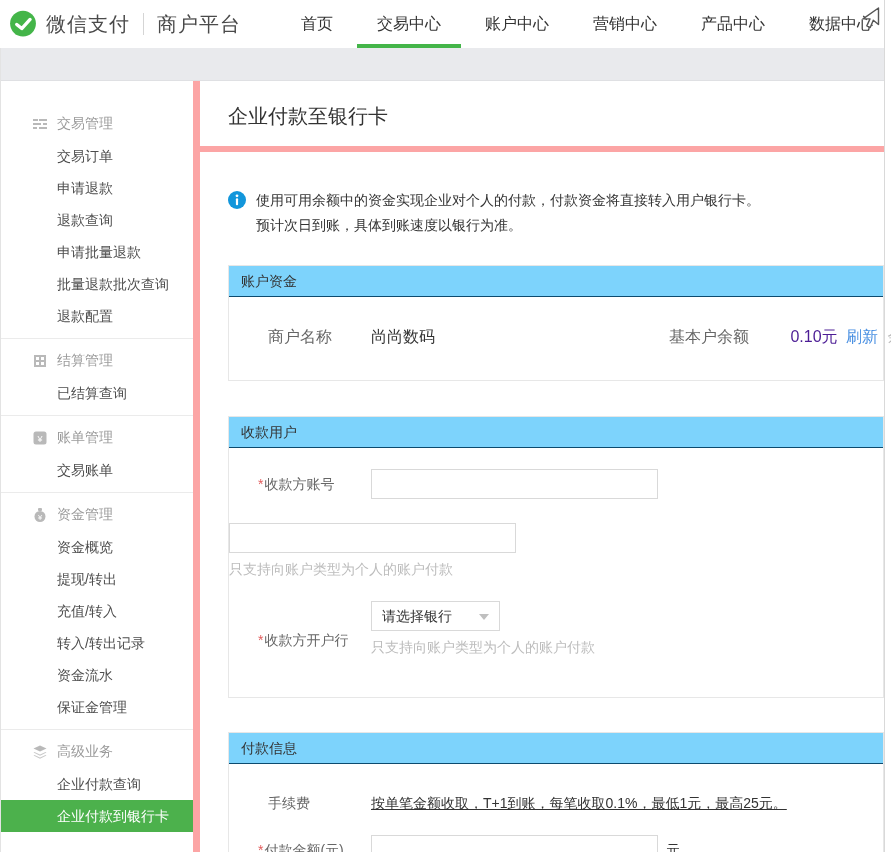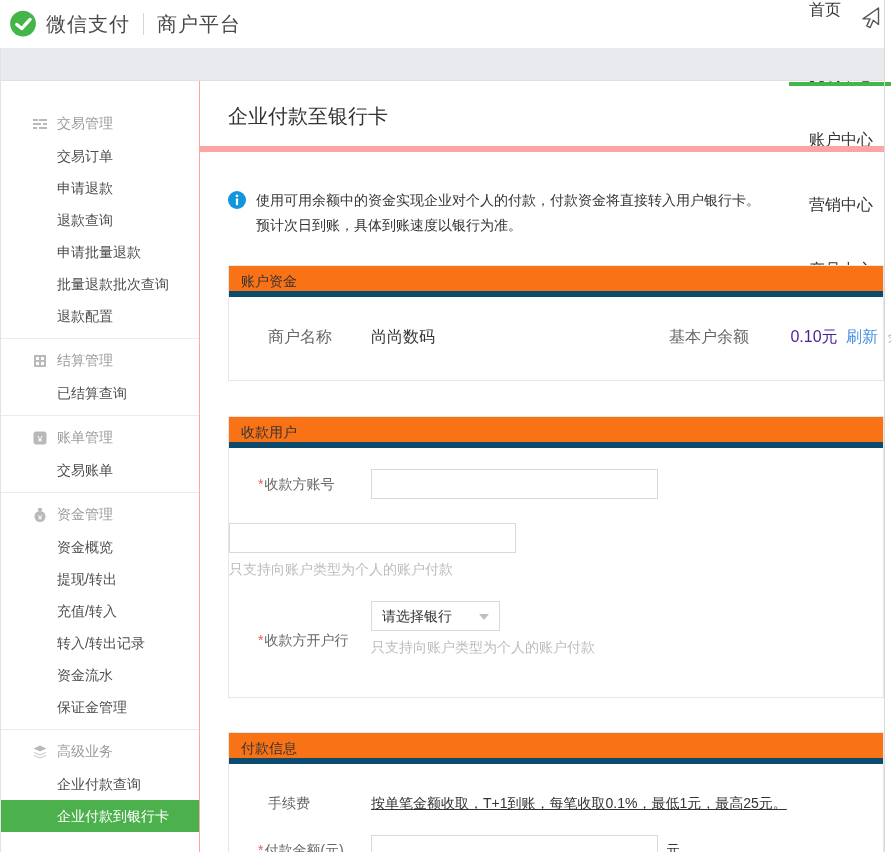--- a/index.html
+++ b/index.html
@@ -9,51 +9,51 @@
     background:#fff; font-family:"Liberation Sans", sans-serif; color:#333;
   }
   
   .topbar { position:absolute; top:0; left:0; width:884px; height:48px;
     display:flex; align-items:center; padding:0 11px 0 8px; background:#fff; }
   .brand { display:flex; align-items:center; }
   .brand-logo { width:30px; height:30px; display:block; }
   .brand-name { font-size:20px; color:#4a4a4a; margin-left:8px; letter-spacing:1px; }
   .brand-sep { width:1px; height:22px; background:#d5d5d5; margin:0 13px; }
   .brand-product { font-size:20px; color:#4a4a4a; letter-spacing:1px; }
-  .nav { margin-left:auto; display:flex; gap:44px; height:100%; align-items:stretch;flex-direction:column; }
+  .nav { margin-left:auto; display:flex; gap:44px; height:100%; align-items:stretch; }
   .nav-tab { position:relative; display:flex; align-items:center; font-size:16px; color:#333; cursor:pointer; }
   .nav-tab.active::after { content:""; position:absolute; left:-20px; right:-20px; bottom:0; height:4px; background:#44b549; }
   
   .gray-band { position:absolute; top:48px; left:0; width:884px; height:33px;
     background:#e9eaed; border-bottom:1px solid #dfe0e3; }
   
   .left-border  { position:absolute; left:0; top:48px; bottom:0; width:1px; background:#e3e3e3; z-index:5; }
   .right-border { position:absolute; left:884px; top:0; bottom:0; width:1px; background:#d9d9d9; z-index:5; }
   
   .sidebar { position:absolute; top:81px; left:0; width:200px; bottom:0;
-    background:#fff; border-right:1px solid #fca5a5; padding-top:21px; font-size:14px; }
+    background:#fff; border-right:7px solid #fca5a5; padding-top:21px; font-size:14px; }
   .side-group { padding:6px 0; }
   .side-group + .side-group { border-top:1px solid #ebebeb; }
   .side-header { height:32px; display:flex; align-items:center; padding-left:32px; color:#9b9b9b; }
   .side-header .gicon { width:16px; height:16px; margin-right:9px; display:block; }
   .side-item { height:32px; line-height:32px; padding-left:57px; color:#4d4d4d; cursor:pointer; white-space:nowrap; }
   .side-item.active { background:#4cb14c; color:#fff; }
   
   .main { position:absolute; left:200px; top:81px; width:684px; }
   .title-bar { height:71px; line-height:70px; padding-left:28px;
     border-bottom:6px solid #fca5a5; font-size:20px; color:#333; }
   .notice { margin:36px 0 0 28px; display:flex; }
   .notice-icon { width:18px; height:18px; margin-top:3px; flex:none; }
   .notice-text { margin-left:10px; font-size:14px; color:#333; line-height:25px; }
   .box { margin-left:28px; width:656px; border:1px solid #e7e7e7; background:#fff; }
   .box-account { margin-top:27px; }
   .box-payee   { margin-top:35px; }
   .box-payment { margin-top:34px; }
-  .box-header { height:31px; line-height:30px; background:#f97316;
-    border-bottom:6px solid #0c4a6e; padding-left:12px; font-size:14px; color:#333; }
+  .box-header { height:31px; line-height:30px; background:#7dd3fc;
+    border-bottom:1px solid #0c4a6e; padding-left:12px; font-size:14px; color:#333; }
   
   .account-body { position:relative; height:83px; font-size:16px; }
   .acct-merchant-label { position:absolute; left:39px;  top:30px; color:#666; }
   .acct-merchant-name  { position:absolute; left:142px; top:30px; color:#333; }
   .balance-group { position:absolute; left:440px; top:30px; white-space:nowrap; }
   .balance-label { color:#666; margin-right:37px; }
   .balance-value { color:#4c1d95; }
   .balance-refresh { color:#4a90e2; margin-left:4px; cursor:pointer; }
   .balance-tip { color:#b8b8b8; margin-left:5px; }
   

